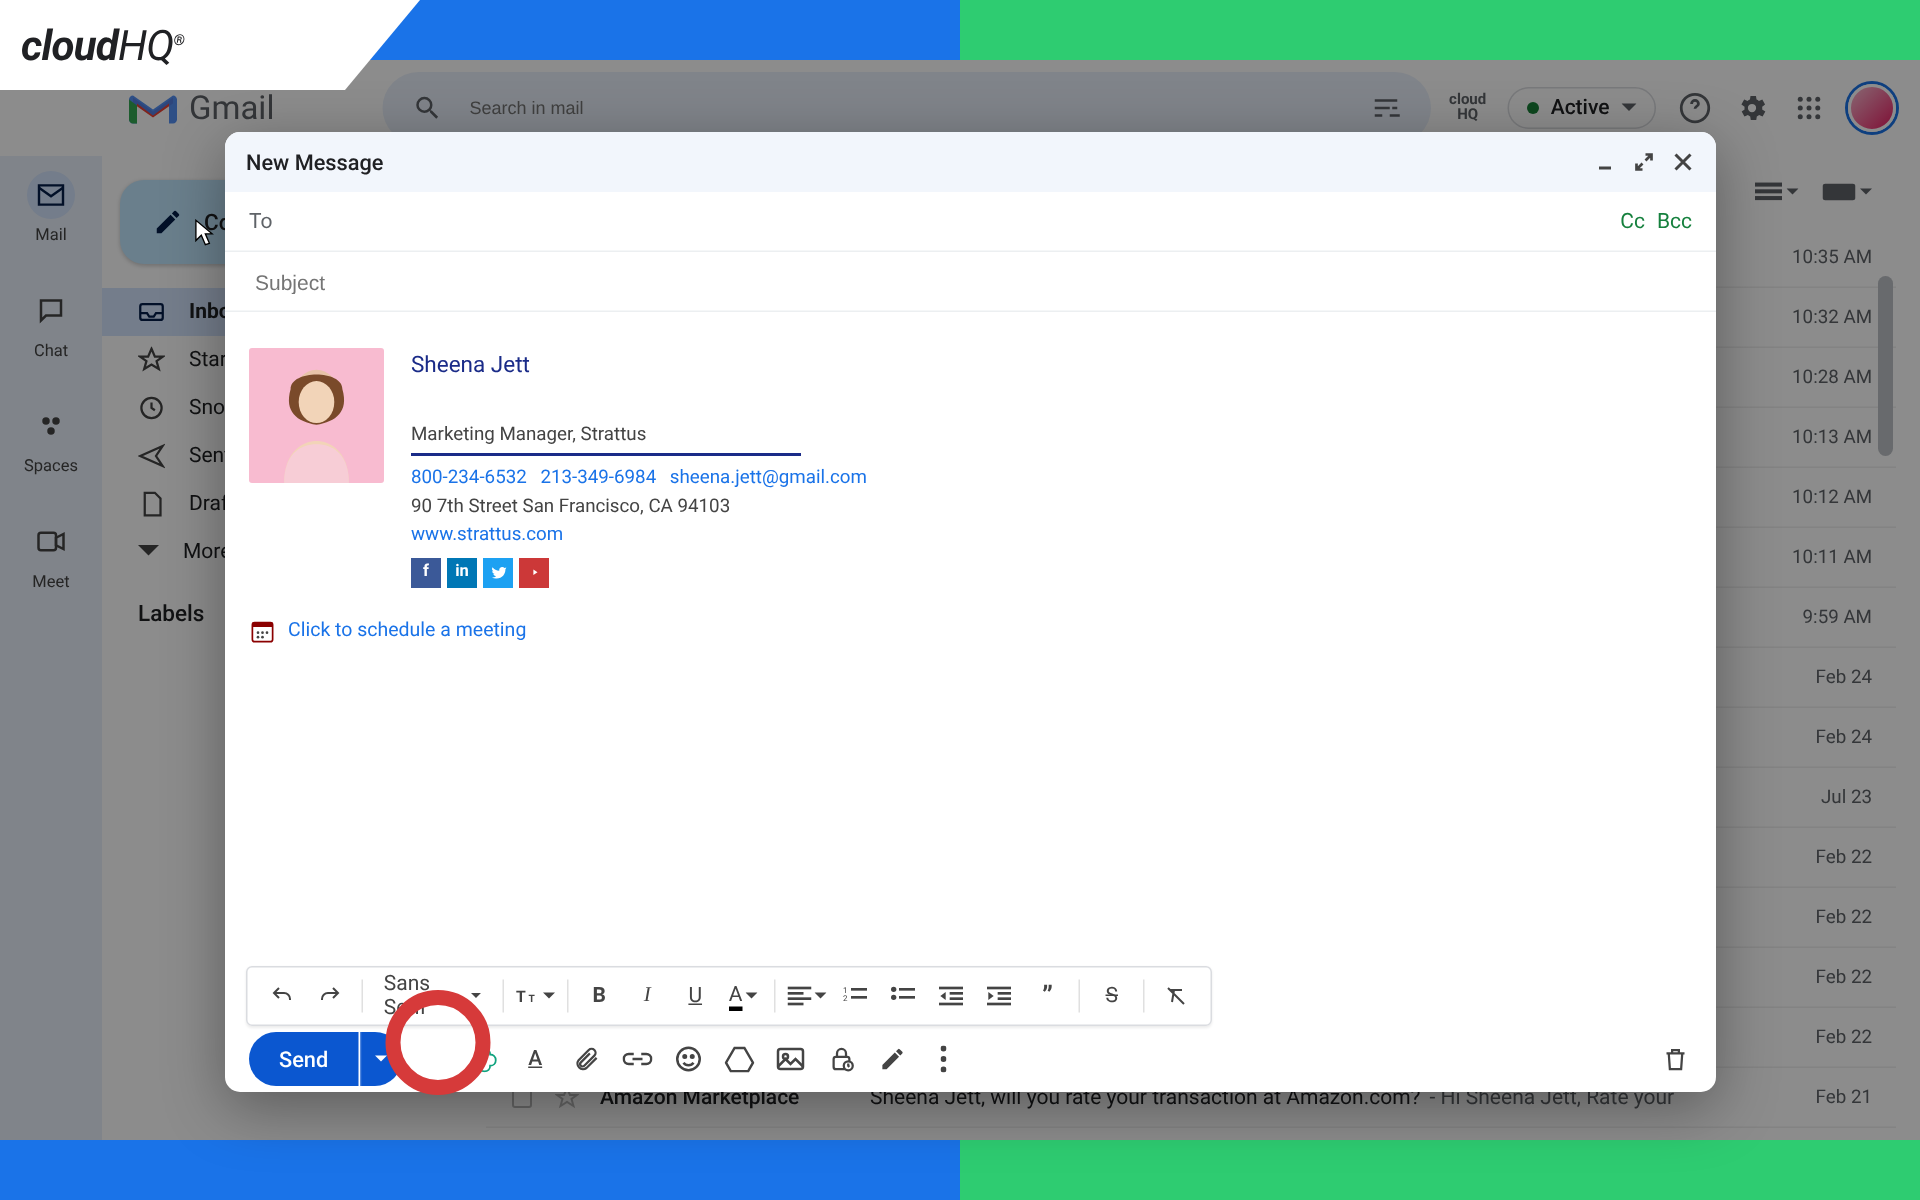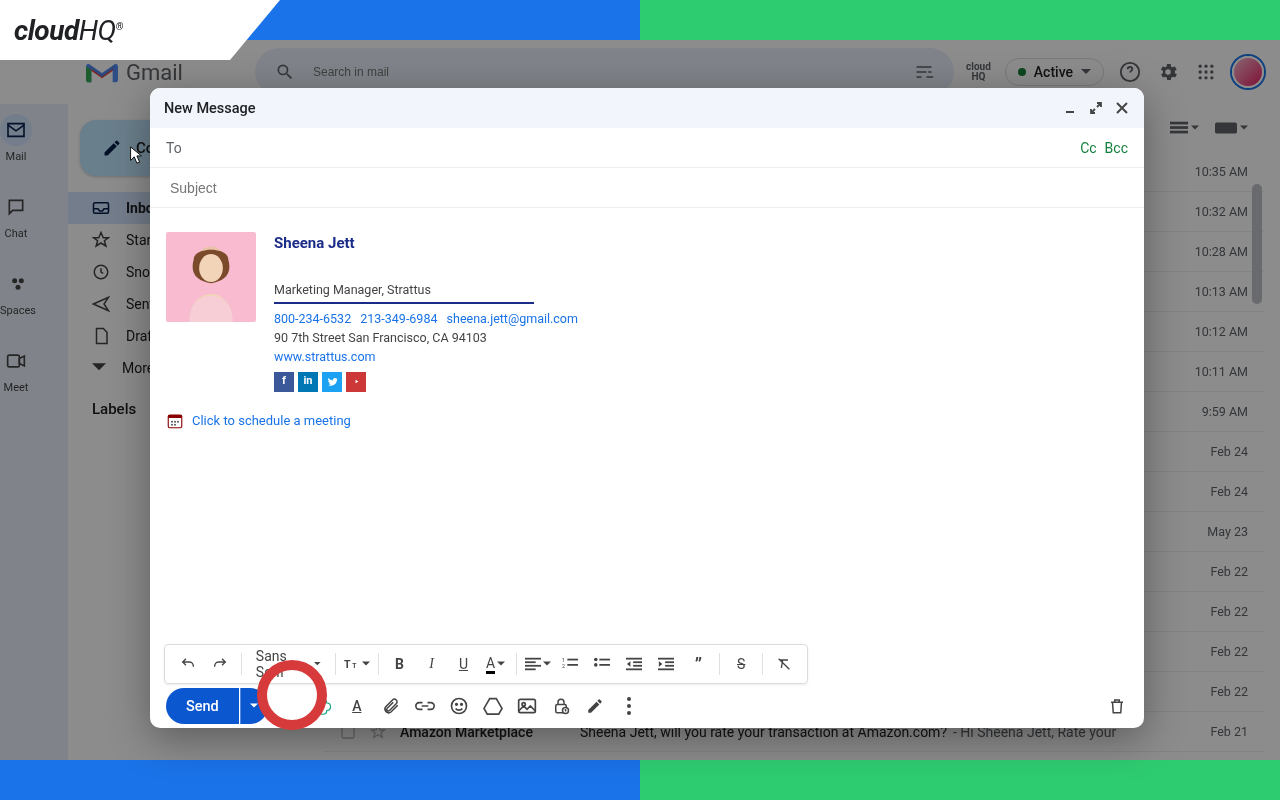--- a/index.html
+++ b/index.html
@@ -31,21 +31,21 @@
 .search input { border: none; background: transparent; flex: 1; font-size: 12px; outline: none; color: #4c1d95; }
 .search .ticon { color: #5f6368; }
 .right-icons { display: flex; align-items: center; gap: 14px; margin-left: auto; }
 .chq-mini { font-size: 10px; font-weight: 700; line-height: 1; color: #5f6368; text-align: center; }
 .active-pill { background: #fff; border: 1px solid #dadce0; border-radius: 18px; padding: 5px 12px; display: flex; align-items: center; gap: 8px; font-size: 14px; font-weight: 500; }
 .active-pill .dot { width: 8px; height: 8px; background: #188038; border-radius: 50%; }
 .ib { width: 24px; height: 24px; color: #5f6368; display: inline-flex; align-items: center; justify-content: center; }
 .avatar { width: 32px; height: 32px; border-radius: 50%; background: linear-gradient(135deg, #f8bbd0, #e91e63); border: 2px solid #fff; box-shadow: 0 0 0 2px #1a73e8; }
 
 
-.rail { position: absolute; left: 0; top: 64px; bottom: 0; width: 68px; display: flex; flex-direction: column; align-items: flex-start; padding-top: 10px; gap: 28px; background: #eaf1fb; }
+.rail { position: absolute; left: 0; top: 64px; bottom: 0; width: 68px; display: flex; flex-direction: column; align-items: center; padding-top: 10px; gap: 28px; background: #eaf1fb; }
 .rail-item { display: flex; flex-direction: column; align-items: center; gap: 4px; font-size: 11px; color: #444; }
 .rail-item .ric { width: 32px; height: 32px; border-radius: 16px; display: flex; align-items: center; justify-content: center; }
 .rail-item.sel .ric { background: #d3e3fd; }
 
 
 .sidebar { position: absolute; left: 68px; top: 64px; bottom: 0; width: 256px; padding-top: 8px; }
 .compose-btn { margin: 8px 0 16px 12px; background: #c2e7ff; border-radius: 16px; height: 56px; padding: 0 22px; display: inline-flex; align-items: center; gap: 14px; font-size: 15px; font-weight: 500; box-shadow: 0 1px 3px rgba(0,0,0,.2); }
 .side-list { list-style: none; }
 .side-item { height: 32px; border-radius: 0 16px 16px 0; display: flex; align-items: center; gap: 16px; padding: 0 12px 0 24px; font-size: 14px; margin-right: 16px; }
 .side-item.sel { background: #d3e3fd; font-weight: 700; }
@@ -71,21 +71,21 @@
 .compose-title .ctl { width: 16px; height: 16px; display: inline-flex; align-items: center; justify-content: center; cursor: pointer; }
 .field-row { height: 40px; border-bottom: 1px solid #eceff1; display: flex; align-items: center; padding: 0 16px; font-size: 14px; color: #5f6368; }
 .field-row .ccbcc { margin-left: auto; display: flex; gap: 8px; color: #15803d; }
 .field-row input { border: none; outline: none; flex: 1; font-size: 14px; margin-left: 4px; }
 .body { flex: 1; padding: 24px 16px 8px; overflow: auto; }
 
 .sig { display: flex; gap: 18px; }
 .sig-photo { width: 90px; height: 90px; background: #f8bbd0; border-radius: 2px; overflow: hidden; display: flex; align-items: flex-end; justify-content: center; }
 .sig-photo svg { width: 70px; height: 82px; }
 .sig-info { font-size: 12.5px; line-height: 1.5; }
-.sig-name { color: #1a2b88; font-weight: 700; font-size: 15px; }
+.sig-name { color: #1a2b88; font-weight: 400; font-size: 15px; }
 .sig-title { color: #444; margin-top: 26px; }
 .sig-hr { height: 2px; background: #1a2b88; margin: 3px 0 6px; width: 260px; }
 .sig-links a, .sig-web { color: #1a73e8; text-decoration: none; margin-right: 6px; }
 .sig-addr { color: #444; }
 .socials { display: flex; gap: 4px; margin-top: 5px; }
 .sbtn { width: 20px; height: 20px; color: #fff; display: inline-flex; align-items: center; justify-content: center; font-size: 11px; font-weight: 700; }
 .sbtn.fb { background: #3b5998; } .sbtn.li { background: #0077b5; } .sbtn.tw { background: #1da1f2; } .sbtn.yt { background: #cc3838; }
 .meeting { display: flex; align-items: center; gap: 8px; margin-top: 20px; font-size: 13px; }
 .meeting a { color: #1a73e8; }
 
@@ -316,21 +316,21 @@
       <div class="mail-row">
           <span class="time">9:59 AM</span>
         </div>
       <div class="mail-row">
           <span class="time">Feb 24</span>
         </div>
       <div class="mail-row">
           <span class="time">Feb 24</span>
         </div>
       <div class="mail-row">
-          <span class="time">May 23</span>
+          <span class="time">Jul 23</span>
         </div>
       <div class="mail-row">
           <span class="time">Feb 22</span>
         </div>
       <div class="mail-row">
           <span class="time">Feb 22</span>
         </div>
       <div class="mail-row">
           <span class="time">Feb 22</span>
         </div>

